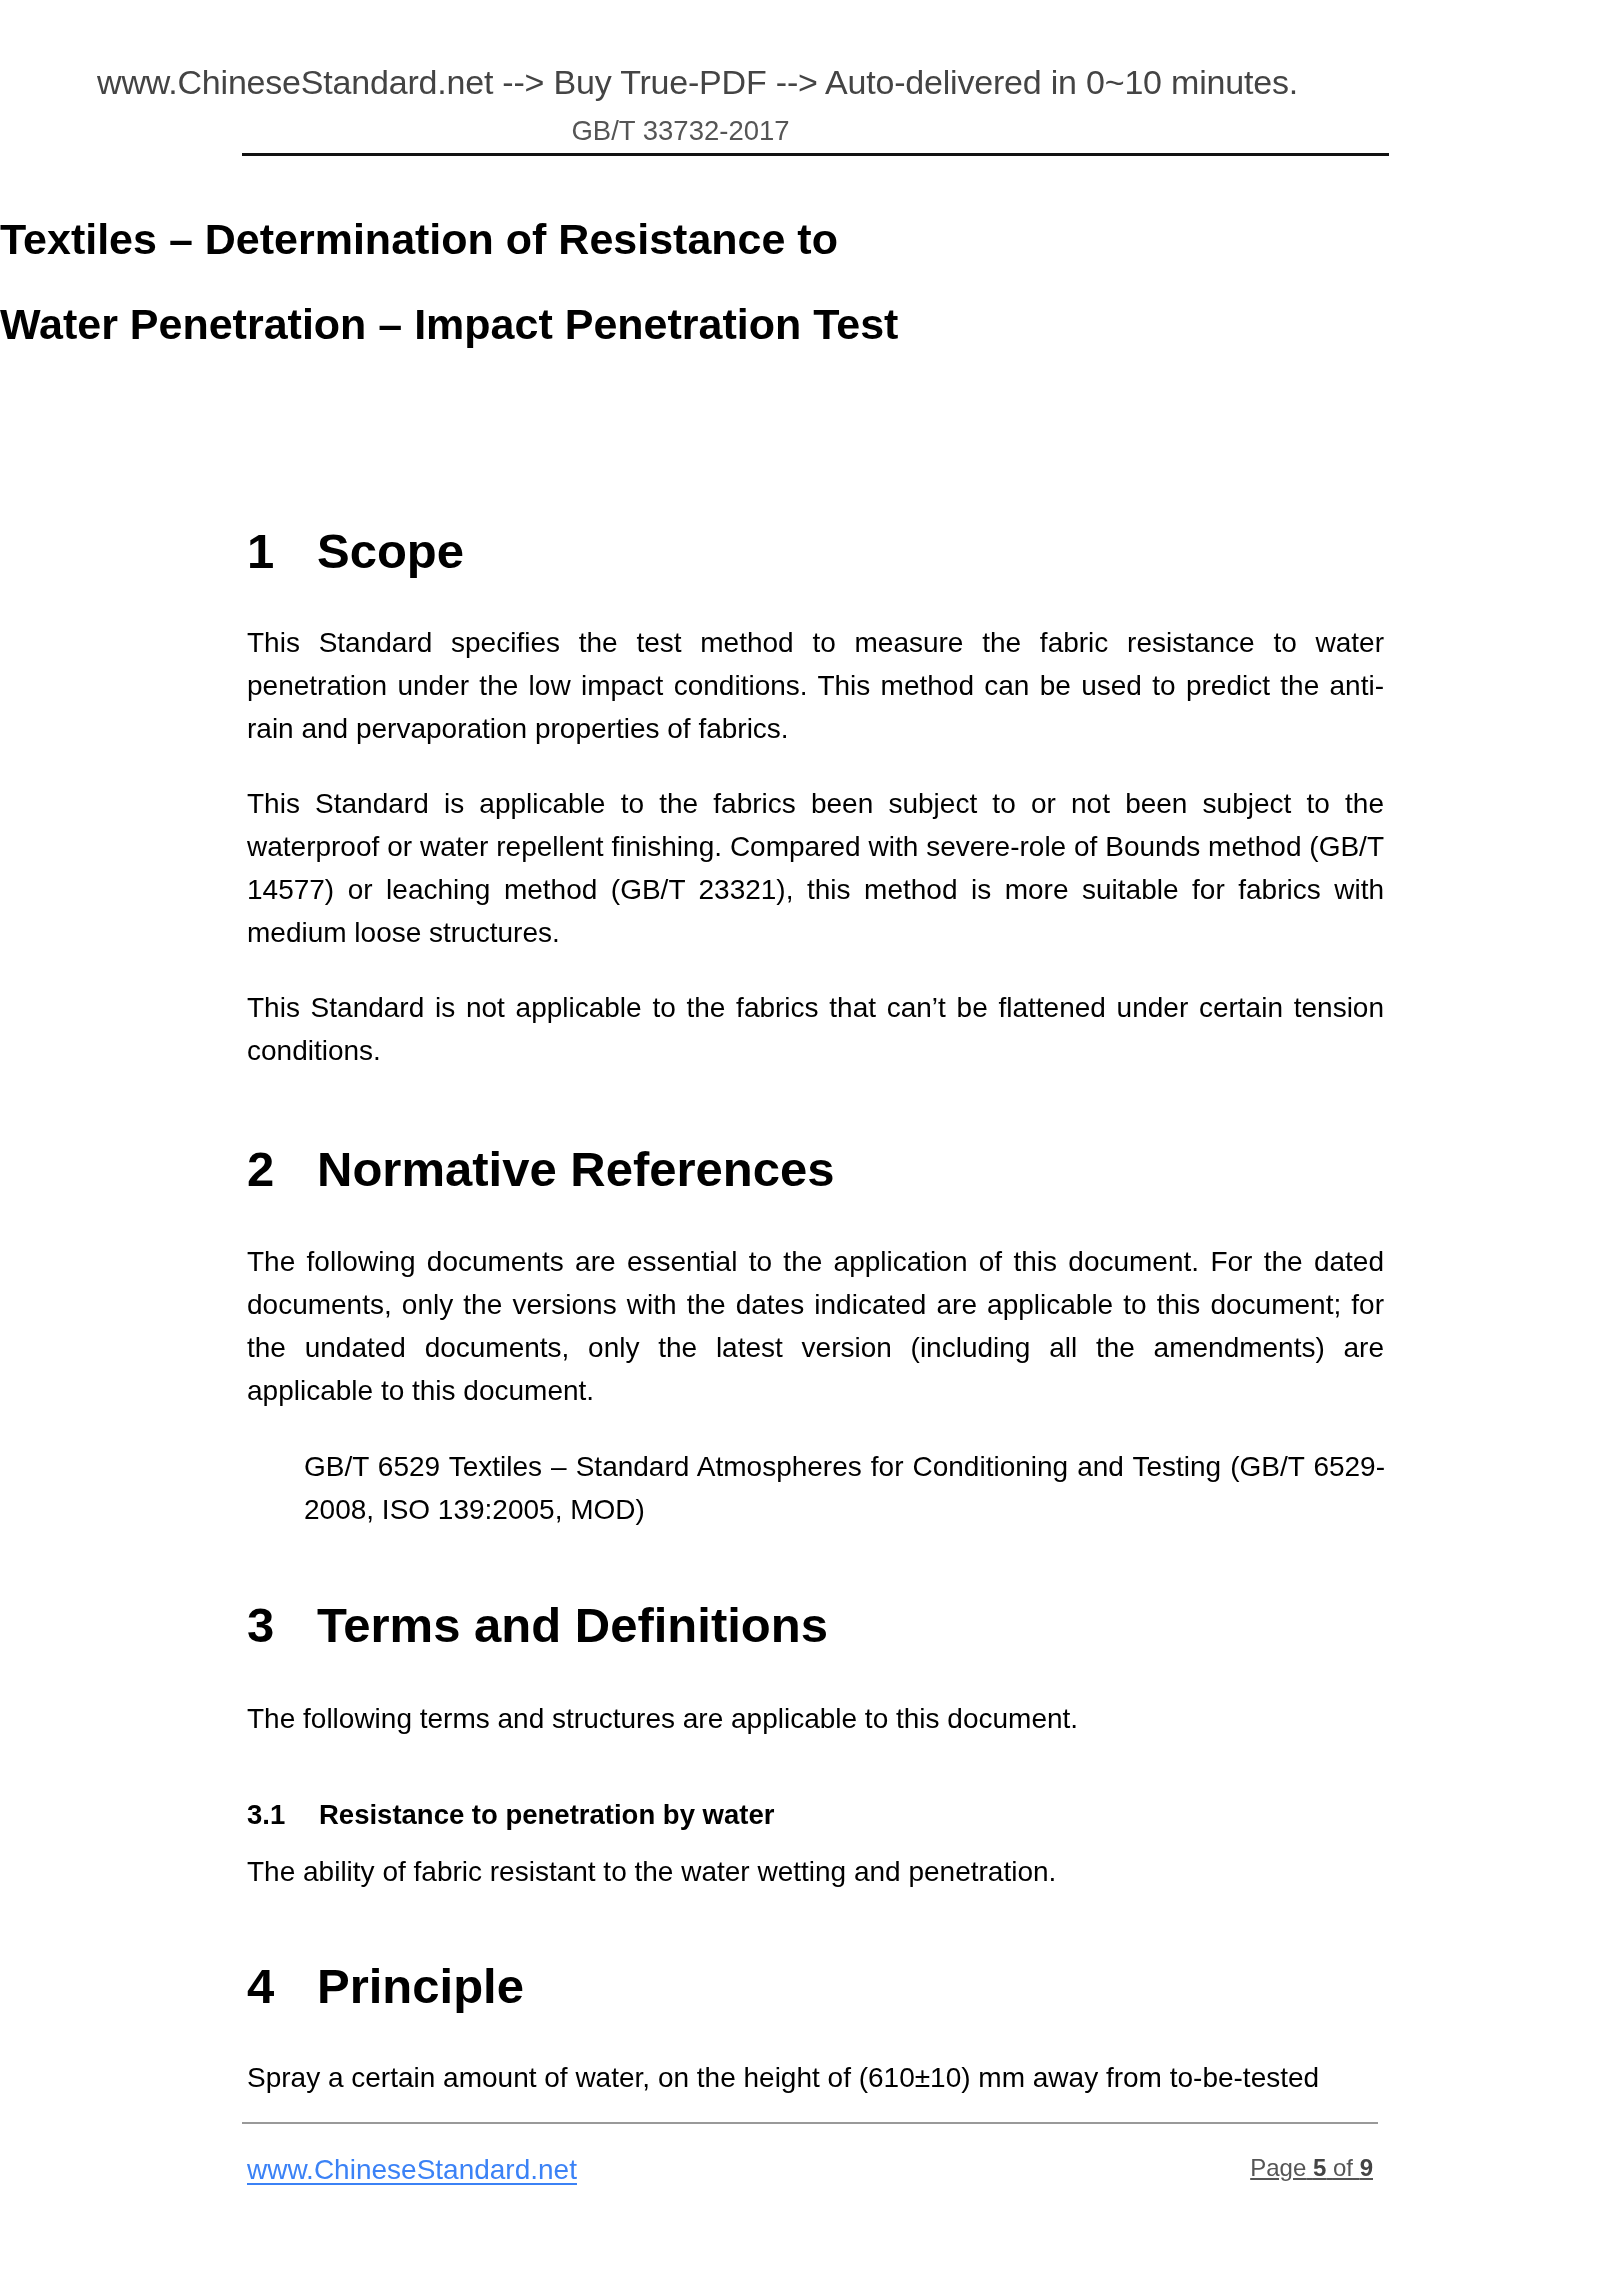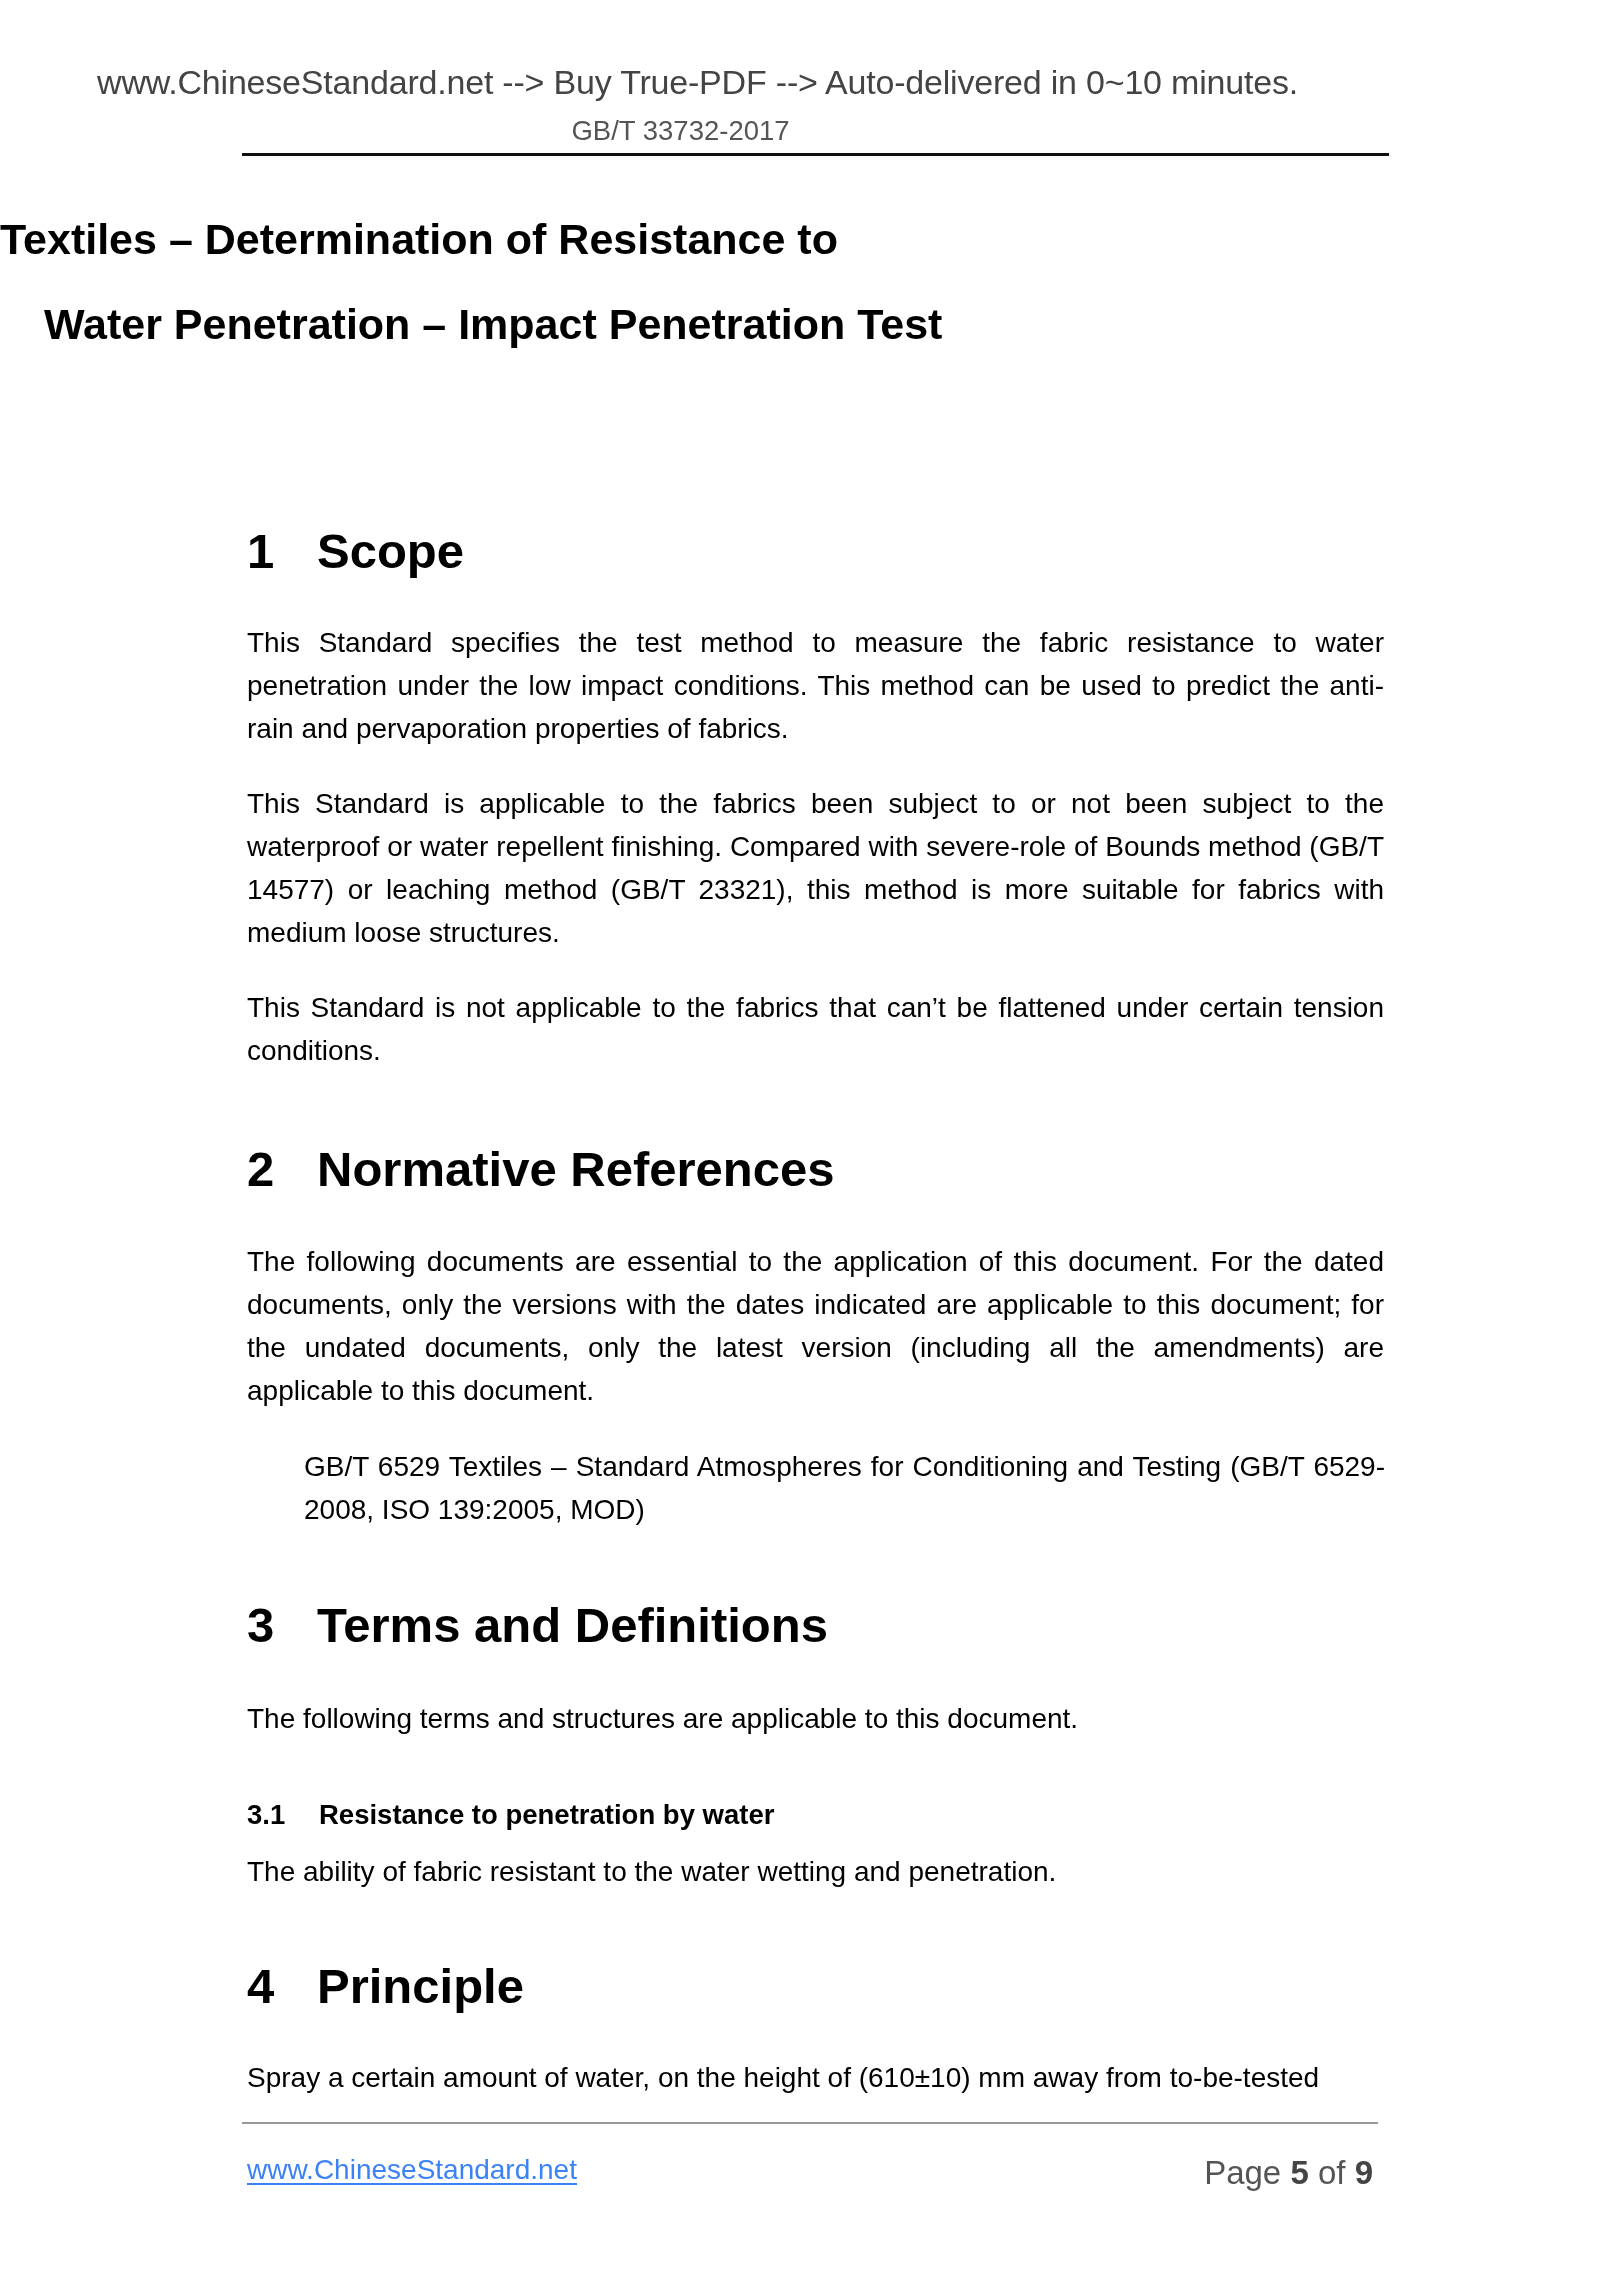--- a/index.html
+++ b/index.html
@@ -4,31 +4,31 @@
 <style>
   html, body { margin: 0; padding: 0; background: #ffffff; }
   body { width: 1623px; height: 2295px; position: relative; overflow: hidden;
          font-family: "Liberation Sans", "DejaVu Sans", sans-serif; color: #000; }
   .abs { position: absolute; }
   .hdr1 { left: 0; width: 1395px; top: 63px; text-align: center; font-size: 34px; color: #444444; letter-spacing: -0.2px; }
   .hdr2 { left: 0; width: 1361px; top: 115px; text-align: center; font-size: 27.5px; color: #555555; }
   .hdr-rule { left: 242px; top: 153px; width: 1147px; height: 2.5px; background: #111; }
   .title { left: 0; width: 1425px; text-align: left; font-size: 43px; font-weight: bold; }
   .t1 { top: 215px; }
-  .t2 { top: 300px; padding-left: 44px; }
+  .t2 { top: 300px; }
   .h1 { left: 247px; font-size: 49px; font-weight: bold; white-space: nowrap; }
   .h1 .num { display: inline-block; width: 70px; }
   .h2 { left: 247px; font-size: 27.5px; font-weight: bold; white-space: nowrap; }
   .h2 .num { display: inline-block; width: 72px; margin-top: 20px; }
   .p { left: 247px; width: 1137px; font-size: 28px; line-height: 43px; text-align: justify; }
   .p.indent { left: 304px; width: 1081px; }
   .p.single { text-align: left; }
   .ftr-rule { left: 242px; top: 2122px; width: 1136px; height: 1.7px; background: #999999; }
   .ftr-left { left: 247px; top: 2154px; font-size: 28px; color: #3b82f6; text-decoration: underline; text-underline-offset: 4.2px; }
-  .ftr-right { right: 250px; top: 2154px; font-size: 33px; color: #555555; }
+  .ftr-right { right: 250px; top: 2154px; font-size: 24px; color: #555555; text-decoration: underline; }
   .ftr-right b { color: #444444; }
 </style>
 </head>
 <body>
 
 <div class="abs hdr1">www.ChineseStandard.net --&gt; Buy True-PDF --&gt; Auto-delivered in 0~10 minutes.</div>
 <div class="abs hdr2">GB/T 33732-2017</div>
 <div class="abs hdr-rule"></div>
 
 <div class="abs title t1">Textiles – Determination of Resistance to</div>

